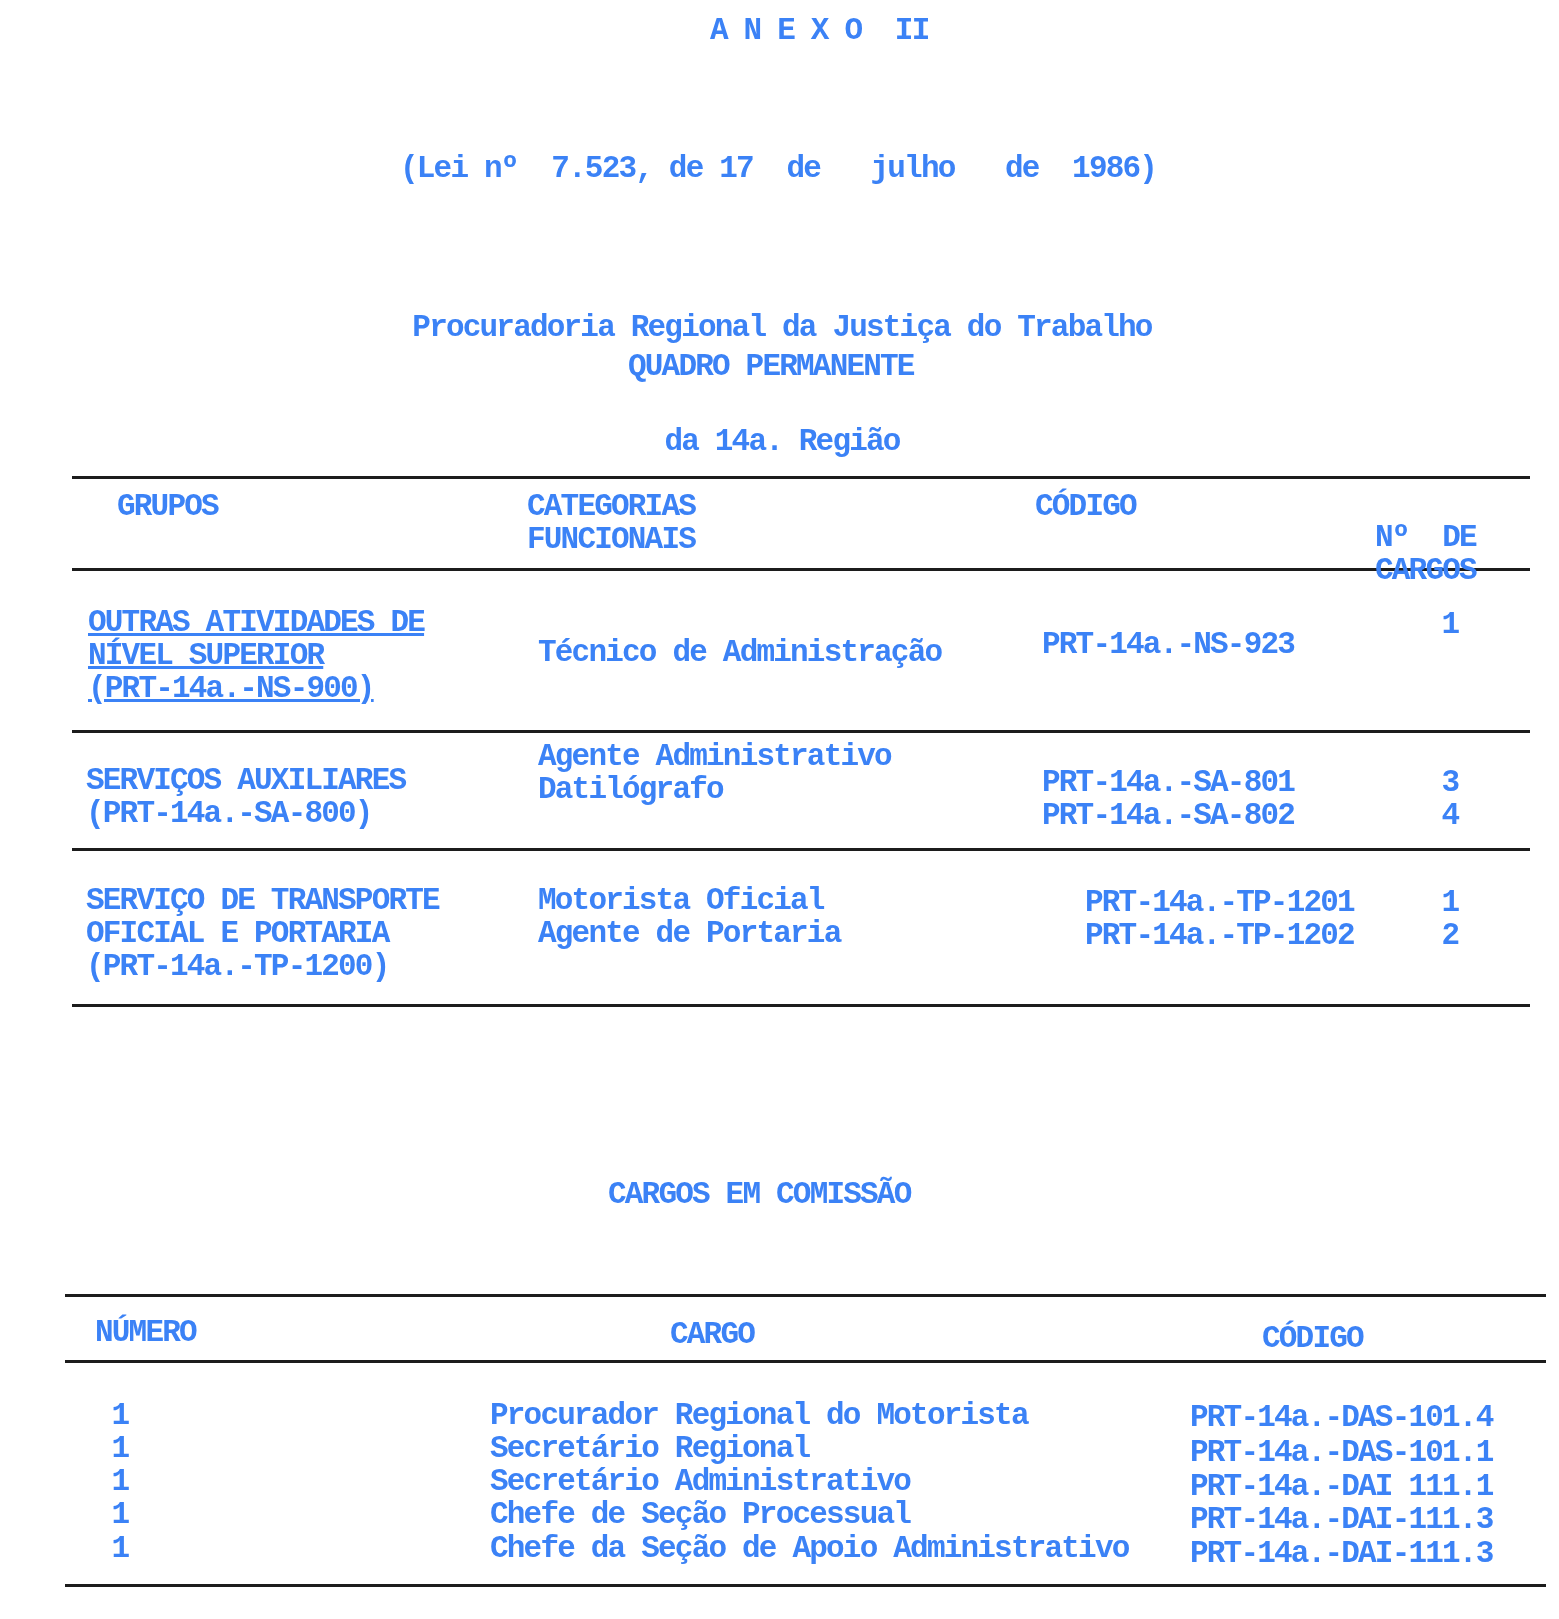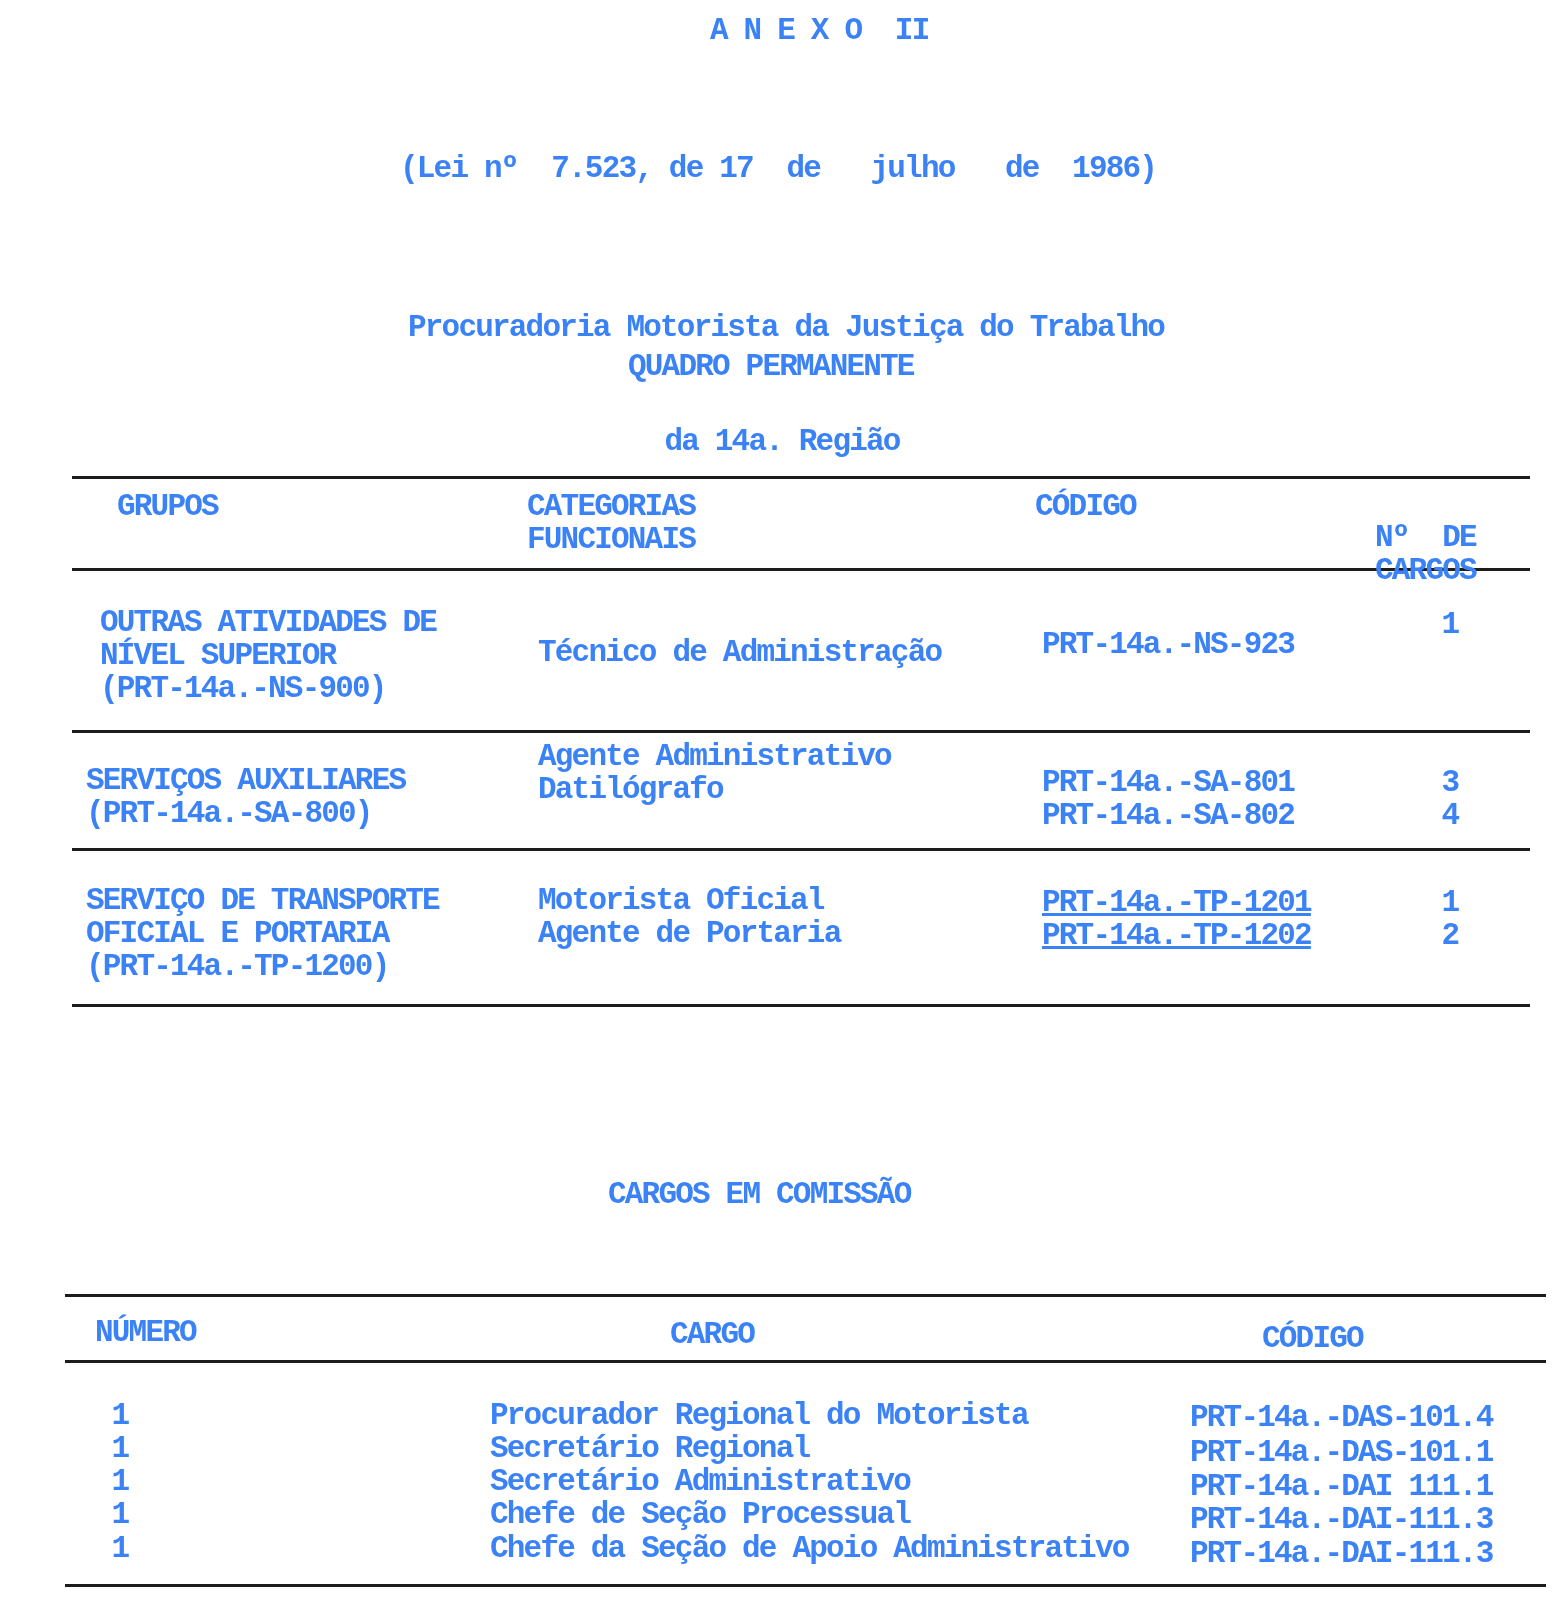--- a/index.html
+++ b/index.html
@@ -40,41 +40,41 @@
 </style>
 </head>
 <body>
 
 <div class="page">
 
   <div class="txt" style="left:710px; top:14px;">A N E X O  II</div>
   <div class="txt" style="left:400px; top:152px;">(Lei nº  7.523, de 17  de   julho   de  1986)</div>
 
   <div class="org">
-    <div>Procuradoria Motorista da Justiça do Trabalho</div>
+    <div>Procuradoria Regional da Justiça do Trabalho</div>
     <div>da 14a. Região</div>
   </div>
 
   <div class="txt" style="left:628px; top:350px;">QUADRO PERMANENTE</div>
 
   <div class="rule t1rule" style="top:476px;"></div>
   <div class="rule t1rule" style="top:568px;"></div>
   <div class="rule t1rule" style="top:730px;"></div>
   <div class="rule t1rule" style="top:848px;"></div>
   <div class="rule t1rule" style="top:1004px;"></div>
 
   <div class="txt" style="left:117px;  top:490px;">GRUPOS</div>
   <div class="txt" style="left:527px;  top:490px;">CATEGORIAS
 FUNCIONAIS</div>
   <div class="txt" style="left:1035px; top:490px;">CÓDIGO</div>
   <div class="txt" style="left:1375px; top:490px;margin-top:31px;">Nº  DE
 CARGOS</div>
 
   <div>
-    <div class="txt" style="left:100px;   top:606px;">OUTRAS ATIVIDADES DE
+    <div class="txt" style="left:88px;   top:606px;text-decoration:underline;">OUTRAS ATIVIDADES DE
 NÍVEL SUPERIOR
 (PRT-14a.-NS-900)</div>
     <div class="txt" style="left:538px;  top:606px;margin-top:30px;">Técnico de Administração</div>
     <div class="txt" style="left:1042px; top:628px;">PRT-14a.-NS-923</div>
     <div class="txt center-cell" style="left:1400px; top:608px; width:100px;">1</div>
   </div>
 
   <div>
     <div class="txt" style="left:86px;   top:764px;">SERVIÇOS AUXILIARES
 (PRT-14a.-SA-800)</div>
@@ -85,21 +85,21 @@
     <div class="txt center-cell" style="left:1400px; top:766px; width:100px;">3
 4</div>
   </div>
 
   <div>
     <div class="txt" style="left:86px;   top:884px;">SERVIÇO DE TRANSPORTE
 OFICIAL E PORTARIA
 (PRT-14a.-TP-1200)</div>
     <div class="txt" style="left:538px;  top:884px;">Motorista Oficial
 Agente de Portaria</div>
-    <div class="txt" style="left:1042px; top:886px;text-decoration:underline;">PRT-14a.-TP-1201
+    <div class="txt" style="left:1085px; top:886px;">PRT-14a.-TP-1201
 PRT-14a.-TP-1202</div>
     <div class="txt center-cell" style="left:1400px; top:886px; width:100px;">1
 2</div>
   </div>
 
   <div class="txt" style="left:608px; top:1178px;">CARGOS EM COMISSÃO</div>
 
   <div class="rule t2rule" style="top:1294px;"></div>
   <div class="rule t2rule" style="top:1360px;"></div>
   <div class="rule t2rule" style="top:1584px;"></div>

